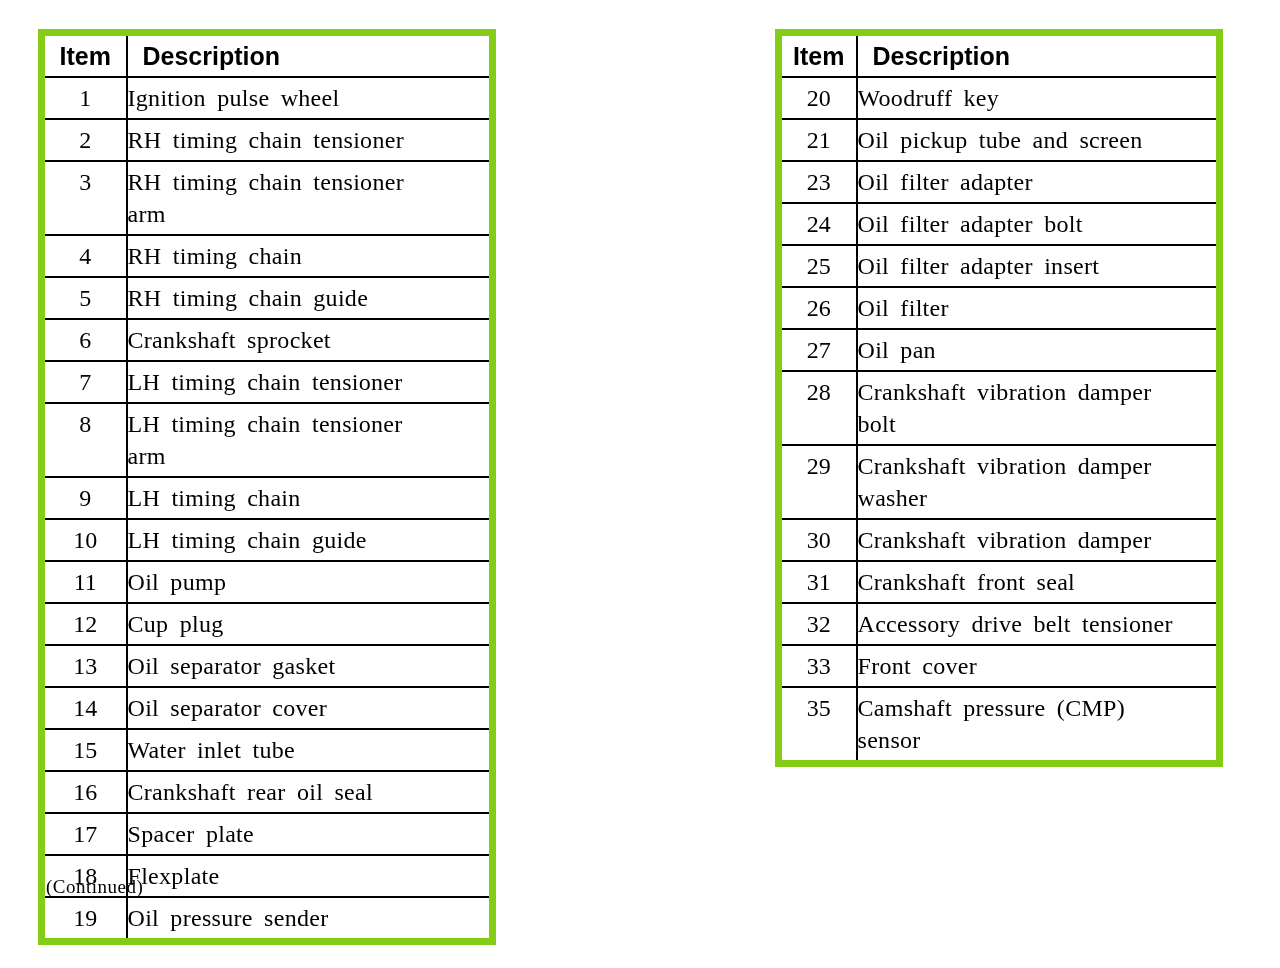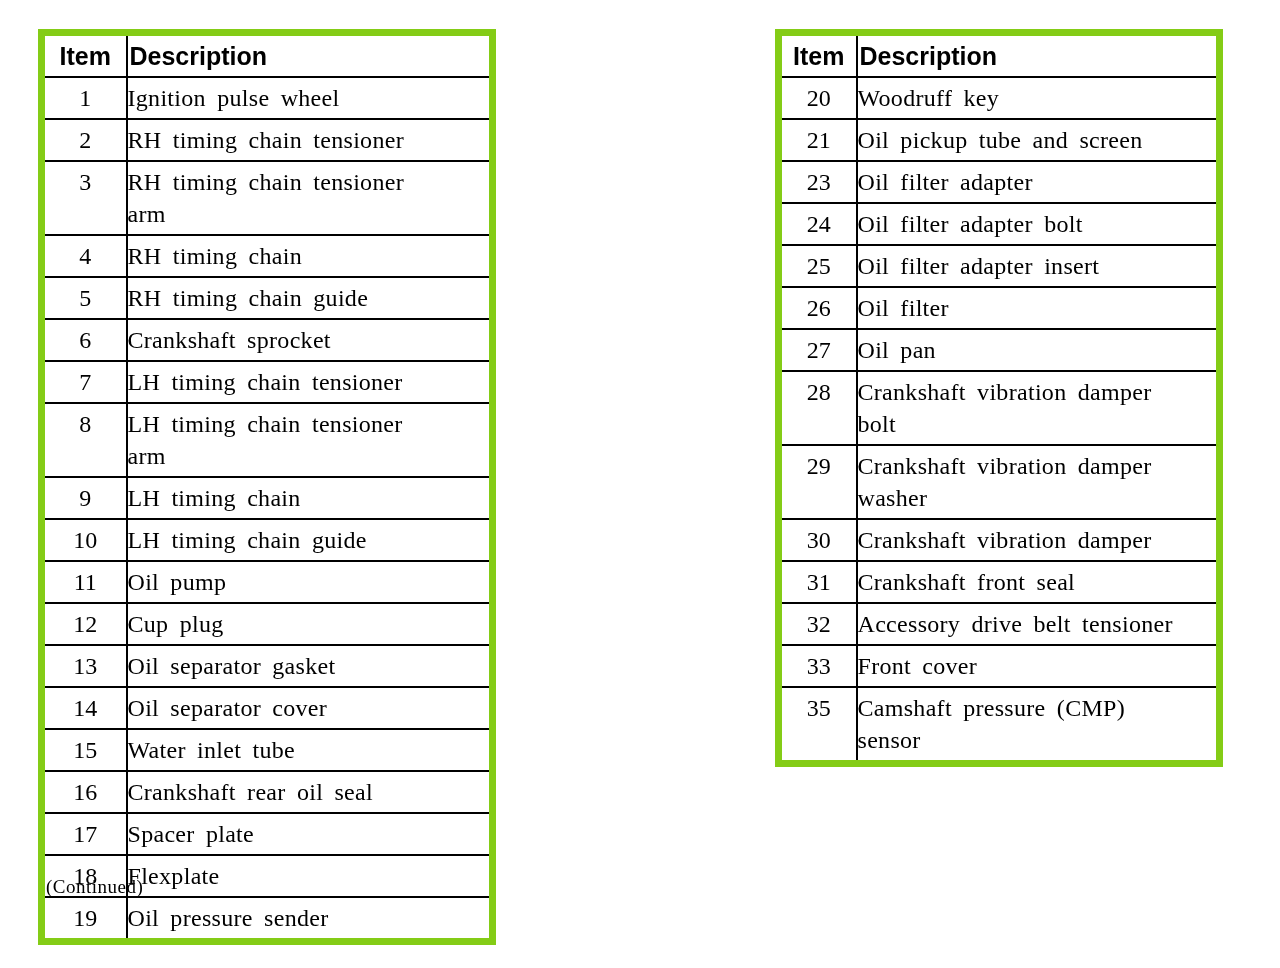--- a/index.html
+++ b/index.html
@@ -36,21 +36,21 @@
   }
   th {
     font-family: "Liberation Sans", sans-serif;
     font-weight: bold;
     font-size: 25px;
     line-height: 32px;
     padding: 4px 0;
     text-align: left;
   }
   th.item-col { text-align: center; }
-  th.desc-col { padding-left: 2px; }
+  th.desc-col { padding-left: 15px; }
 
   .left  col.c-item { width: 85px; }
   .right col.c-item { width: 78px; }
 
   td {
     font-size: 24px;
     line-height: 32px;
     padding: 4px 0;
   }
   td.item-cell {

